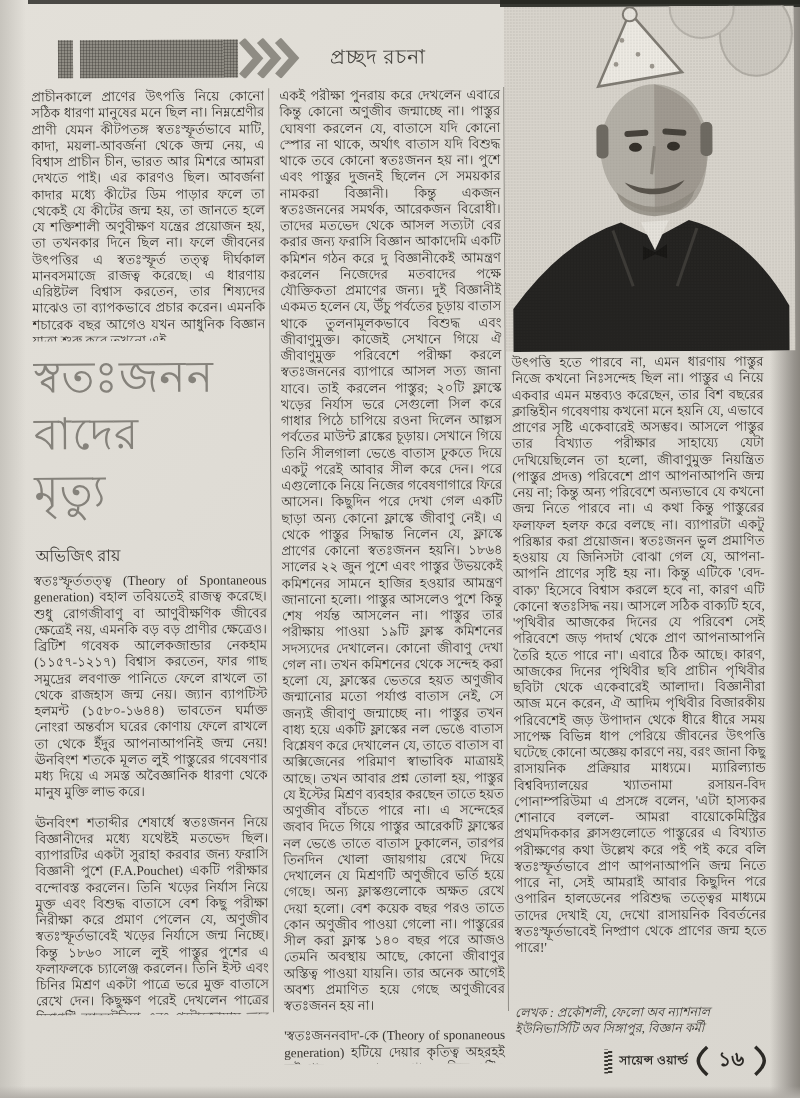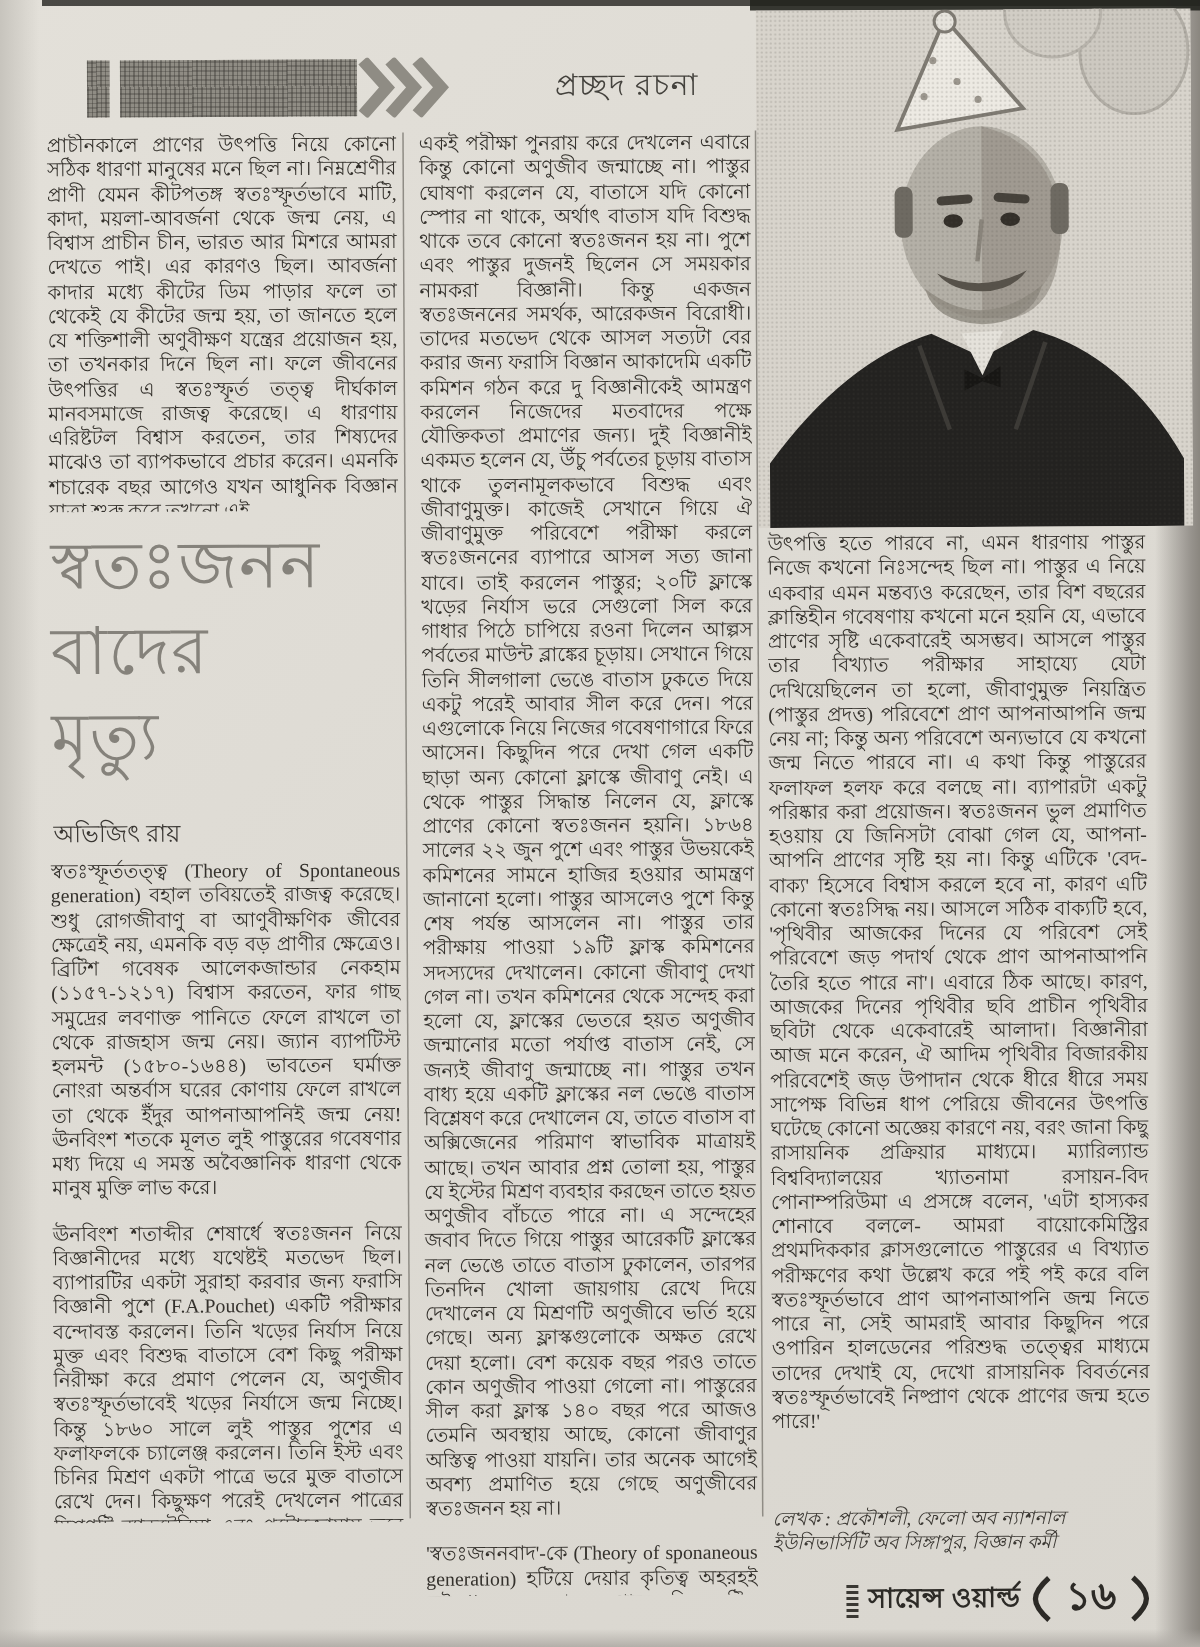--- a/index.html
+++ b/index.html
@@ -26,21 +26,21 @@
   
   .banner{position:absolute;top:38px;left:60px;height:40px;display:flex;align-items:center;}
   .ht{
     background-color:#8f8c84;
     background-image:
       repeating-linear-gradient(90deg,rgba(52,50,46,.38) 0 1px,rgba(0,0,0,0) 1px 3px),
       repeating-linear-gradient(0deg,rgba(52,50,46,.30) 0 1px,rgba(0,0,0,0) 1px 3px);
   }
   .banner-chip{width:15px;height:38px;margin-right:7px;}
   .banner-bar{width:158px;height:38px;}
-  .banner-label{margin-left:68px;font-size:20px;color:#44423d;letter-spacing:1px;}
+  .banner-label{margin-left:28px;font-size:20px;color:#44423d;letter-spacing:1px;}
 
   
   .portrait{position:absolute;top:8px;left:506px;width:290px;height:345px;}
 
   
   .headline{position:absolute;top:348px;left:34px;width:235px;color:#85827b;
     font-size:44px;line-height:57px;letter-spacing:1px;}
   .byline{position:absolute;top:526px;left:35px;font-size:16px;color:#3a3733;margin-top:16px;}
 
   
@@ -55,22 +55,22 @@
   .vrule1{left:270px;top:88px;height:924px;}
   .vrule2{left:505px;top:88px;height:924px;}
 
   .bio{position:absolute;top:1006px;left:512px;width:258px;
     font-size:12.6px;line-height:16px;color:#3a3732;font-style:italic;}
 
   
   .footer{position:absolute;top:1046px;right:36px;display:flex;align-items:center;gap:7px;color:#2c2a26;}
   .footer-stripes{width:8px;height:24px;
     background:repeating-linear-gradient(0deg,#3a3833 0 2px,#d9d6cf 2px 4px);}
-  .footer-mag{font-size:18px;font-weight:bold;letter-spacing:.5px;}
-  .footer-num{font-size:26px;font-weight:bold;margin:0 2px;}
+  .footer-mag{font-size:12px;font-weight:bold;letter-spacing:.5px;}
+  .footer-num{font-size:20px;font-weight:bold;margin:0 2px;}
   .bracket svg{display:block;}
 </style>
 </head>
 <body>
 
 <div class="page">
   <div class="edge-left"></div>
   <div class="edge-right"></div>
   <div class="edge-top"></div>
   <div class="edge-top-right"></div>

